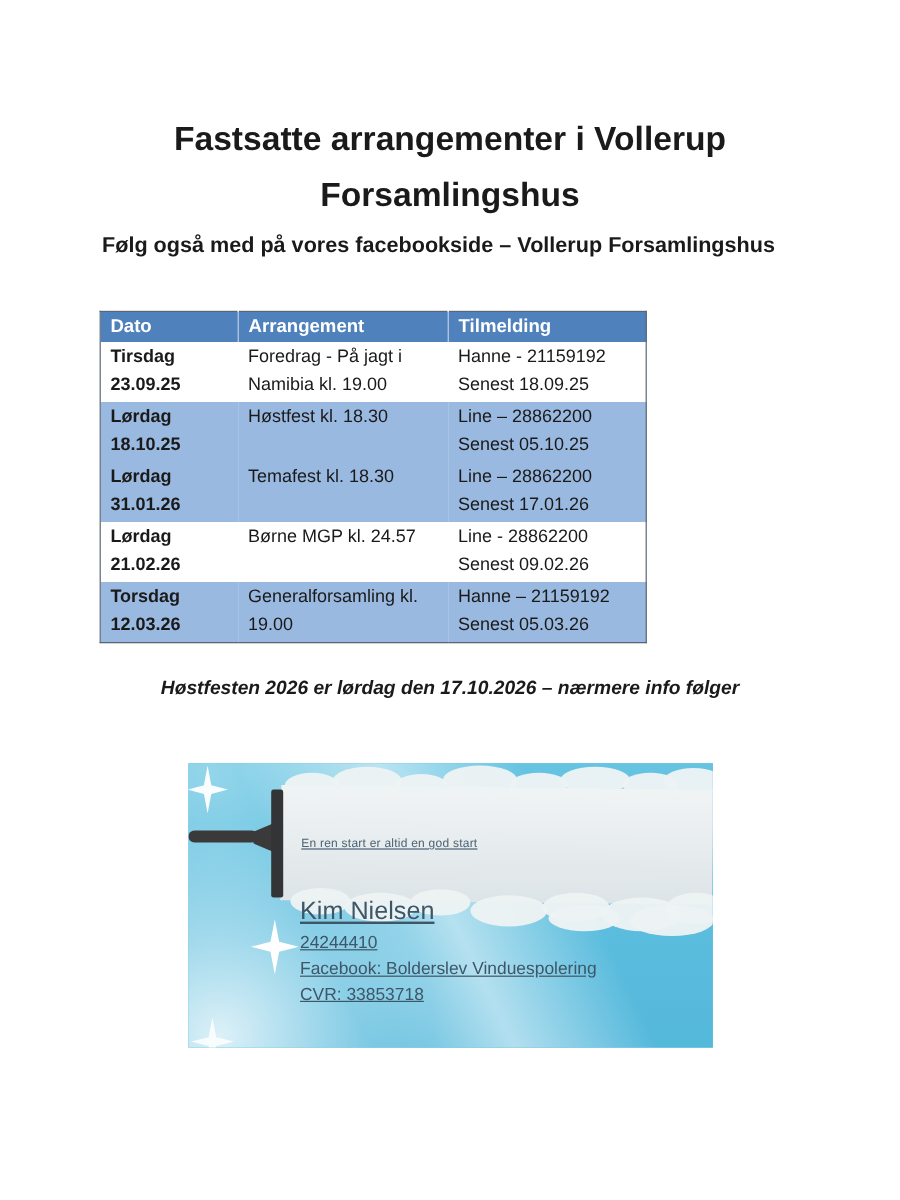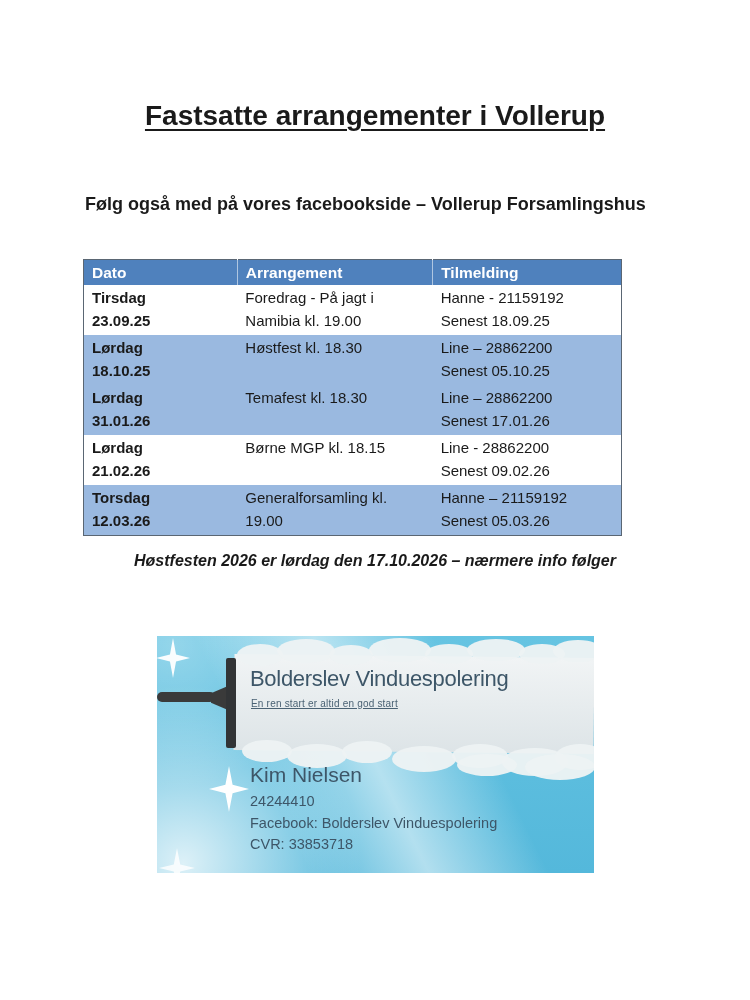--- a/index.html
+++ b/index.html
@@ -5,38 +5,38 @@
   html,body{margin:0;padding:0;}
   body{
     width:750px;height:1000px;background:#ffffff;overflow:hidden;
     font-family:"Liberation Sans","DejaVu Sans",sans-serif;color:#1a1a1a;
   }
   .doc{position:relative;width:750px;height:1000px;background:#fff;}
 
   
   .title{position:absolute;top:92px;left:0;width:750px;text-align:center;
     font-size:28px;font-weight:bold;line-height:47px;}
-  .title span{text-decoration:underline;text-decoration-thickness:2px;text-underline-offset:4px;}
+  .title span{text-decoration-thickness:2px;text-underline-offset:4px;}
 
   
   .subtitle{position:absolute;top:194px;left:85px;font-size:18px;font-weight:bold;}
 
   
-  table.events{position:absolute;top:259px;left:83px;width:539px;border-collapse:collapse;
+  table.events{position:absolute;top:259px;left:83px;width:456px;border-collapse:collapse;
     border:1px solid var(--tbl-border,#5a6673);}
   table.events th{background:var(--hdr,#4f81bd);color:#fff;font-size:15.5px;font-weight:bold;
     text-align:left;height:25px;padding:0 0 0 8px;border-left:1px solid rgba(255,255,255,.55);}
   table.events th:first-child{border-left:none;}
   table.events td{vertical-align:top;padding:1px 0 3px 8px;}
   table.events td:first-child{font-weight:bold;}
   table.events tr.shaded td{background:var(--stripe,#9ab9e0);}
   .cl{height:23px;line-height:23px;font-size:15px;white-space:nowrap;}
 
   
-  .footnote{position:absolute;top:552px;left:0;width:750px;text-align:center;
+  .footnote{position:absolute;top:565px;left:0;width:750px;text-align:center;
     font-size:16px;font-weight:bold;font-style:italic;}
 
   
   .card{position:absolute;left:157px;top:636px;width:437px;height:237px;overflow:hidden;
     background-color:var(--sky,#5ec1e0);
     background-image:
       radial-gradient(circle at 6% 96%, rgba(255,255,255,.8), rgba(255,255,255,0) 38%),
       radial-gradient(circle at 4% 4%, rgba(255,255,255,.30), rgba(255,255,255,0) 30%),
       linear-gradient(180deg,#66c4e2,#54b8db);
   }
@@ -50,31 +50,32 @@
   .sq-conn{position:absolute;left:54px;top:50px;width:17px;height:24px;background:#3a3a3a;
     clip-path:polygon(0 30%,100% 0,100% 100%,0 70%);z-index:3;}
   .sq-blade{position:absolute;left:69px;top:22px;width:10px;height:90px;background:#323436;
     border-radius:2px;z-index:3;}
   .sparkle{position:absolute;background:#ffffff;z-index:3;
     clip-path:polygon(50% 0,59% 41%,100% 50%,59% 59%,50% 100%,41% 59%,0 50%,41% 41%);}
   .card-title{position:absolute;left:93px;top:30px;z-index:4;font-size:22px;letter-spacing:-.3px;
     color:var(--cardtext,#3d5668);}
   .card-tagline{position:absolute;left:94px;top:62px;z-index:4;font-size:10px;letter-spacing:.2px;
     color:#4a6274;text-decoration:underline;}
-  .contact{position:absolute;left:93px;top:126px;z-index:4;color:var(--cardtext,#3d5668);}
+  .contact{position:absolute;left:93px;top:111px;z-index:4;color:var(--cardtext,#3d5668);text-decoration:underline;}
   .contact-name{font-size:21px;line-height:26px;margin-bottom:3px;}
   .contact-line{font-size:14.5px;line-height:21.5px;}
 </style>
 </head>
 <body style="--hdr: #4f81bd; --stripe: #9ab9e0; --tbl-border: #5a6673; --sky: #5ec1e0; --cardtext: #3d5668;">
 
 <div class="doc">
 
   <div class="title">
     <div><span>Fastsatte arrangementer i Vollerup</span></div>
+    <div><span>Forsamlingshus</span></div>
   </div>
 
   <div class="subtitle">Følg også med på vores facebookside – Vollerup Forsamlingshus</div>
 
   <table class="events">
     <colgroup>
         <col style="width:159px">
         <col style="width:198px">
         <col style="width:192px">
       </colgroup>
@@ -127,21 +128,21 @@
             <div class="cl">Line – 28862200</div>
             <div class="cl">Senest 17.01.26</div>
           </td>
         </tr>
         <tr>
           <td>
             <div class="cl">Lørdag</div>
             <div class="cl">21.02.26</div>
           </td>
           <td>
-            <div class="cl">Børne MGP kl. 18.15</div>
+            <div class="cl">Børne MGP kl. 24.57</div>
             <div class="cl"></div>
           </td>
           <td>
             <div class="cl">Line - 28862200</div>
             <div class="cl">Senest 09.02.26</div>
           </td>
         </tr>
         <tr class="shaded">
           <td>
             <div class="cl">Torsdag</div>
@@ -185,21 +186,20 @@
       </div>
 
     <div class="sq-handle"></div>
     <div class="sq-conn"></div>
     <div class="sq-blade"></div>
 
     <div class="sparkle" style="left:-1px;top:2px;width:34px;height:40px;opacity:.95"></div>
     <div class="sparkle" style="left:52px;top:130px;width:40px;height:46px"></div>
     <div class="sparkle" style="left:2px;top:212px;width:36px;height:40px;opacity:.8"></div>
 
-    <div class="card-title">Bolderslev Vinduespolering</div>
     <div class="card-tagline">En ren start er altid en god start</div>
 
     <div class="contact">
       <div class="contact-name">Kim Nielsen</div>
       <div class="contact-line">24244410</div>
       <div class="contact-line">Facebook: Bolderslev Vinduespolering</div>
       <div class="contact-line">CVR: 33853718</div>
     </div>
   </div>
 

